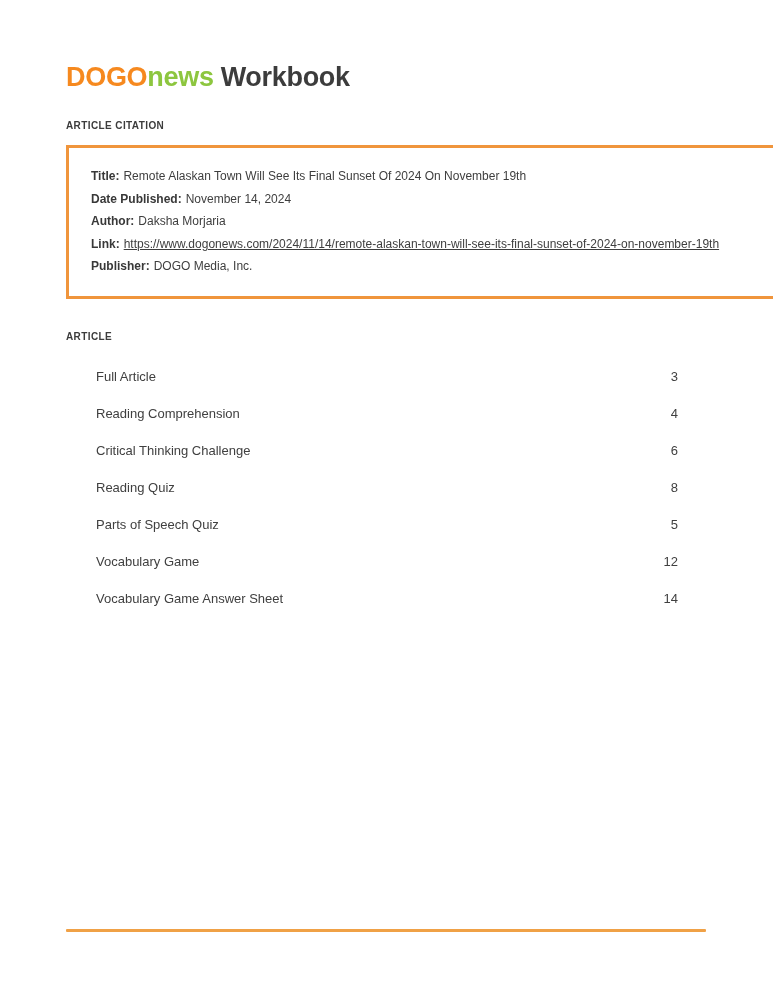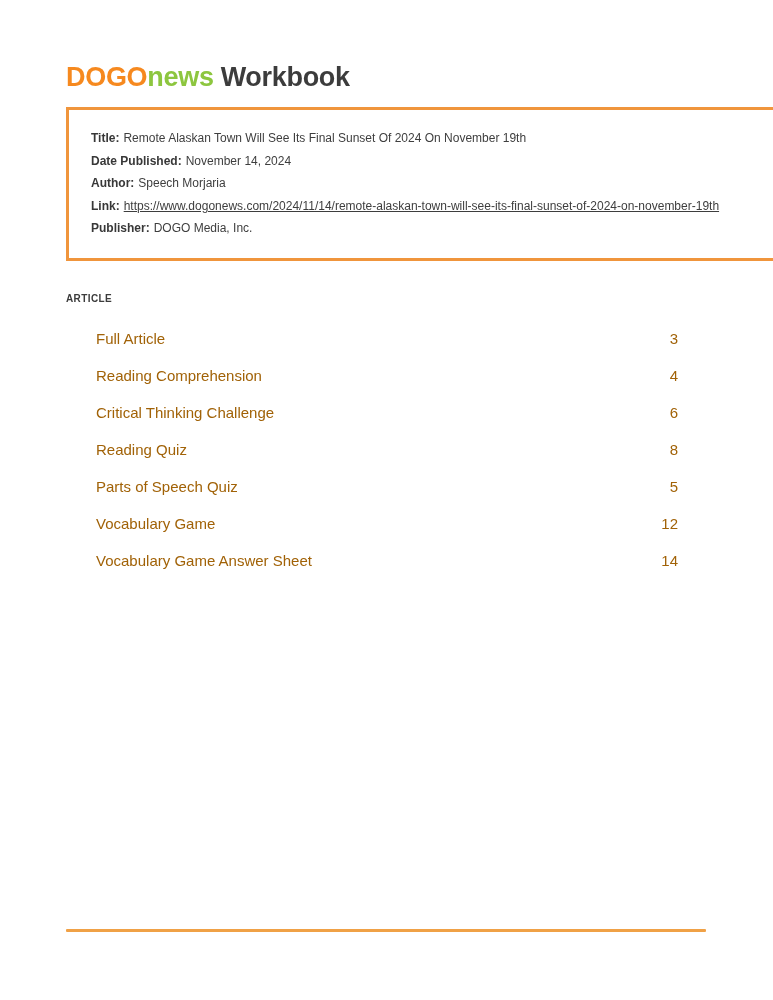--- a/index.html
+++ b/index.html
@@ -72,22 +72,22 @@
   .toc {
     margin-top: 16px;
     padding-left: 30px;
     padding-right: 28px;
   }
   .toc-row {
     display: flex;
     justify-content: space-between;
     align-items: center;
     height: 37px;
-    font-size: 15px;
-    color: #a16207;
+    font-size: 13px;
+    color: #404040;
   }
   .toc-label { text-align: left; }
   .toc-page  { text-align: right; }
 
   
   .footer-rule {
     position: absolute;
     left: 66px;
     width: 640px;
     top: 929px;
@@ -99,30 +99,31 @@
 </head>
 <body>
 
 <div class="page">
   <div class="content">
 
     <div class="logo-line">
       <span class="logo-dogo">DOGO</span><span class="logo-news">news</span><span class="logo-suffix">Workbook</span>
     </div>
 
+    <div class="section-label citation">ARTICLE CITATION</div>
 
     <div class="citation-box">
       <p class="cite-row">
         <span class="cite-label">Title:</span><span>Remote Alaskan Town Will See Its Final Sunset Of 2024 On November 19th</span>
       </p>
       <p class="cite-row">
         <span class="cite-label">Date Published:</span><span>November 14, 2024</span>
       </p>
       <p class="cite-row">
-        <span class="cite-label">Author:</span><span>Speech Morjaria</span>
+        <span class="cite-label">Author:</span><span>Daksha Morjaria</span>
       </p>
       <p class="cite-row">
         <span class="cite-label">Link:</span><a class="cite-link">https://www.dogonews.com/2024/11/14/remote-alaskan-town-will-see-its-final-sunset-of-2024-on-november-19th</a>
       </p>
       <p class="cite-row">
         <span class="cite-label">Publisher:</span><span>DOGO Media, Inc.</span>
       </p>
     </div>
 
     <div class="section-label contents">ARTICLE</div>

